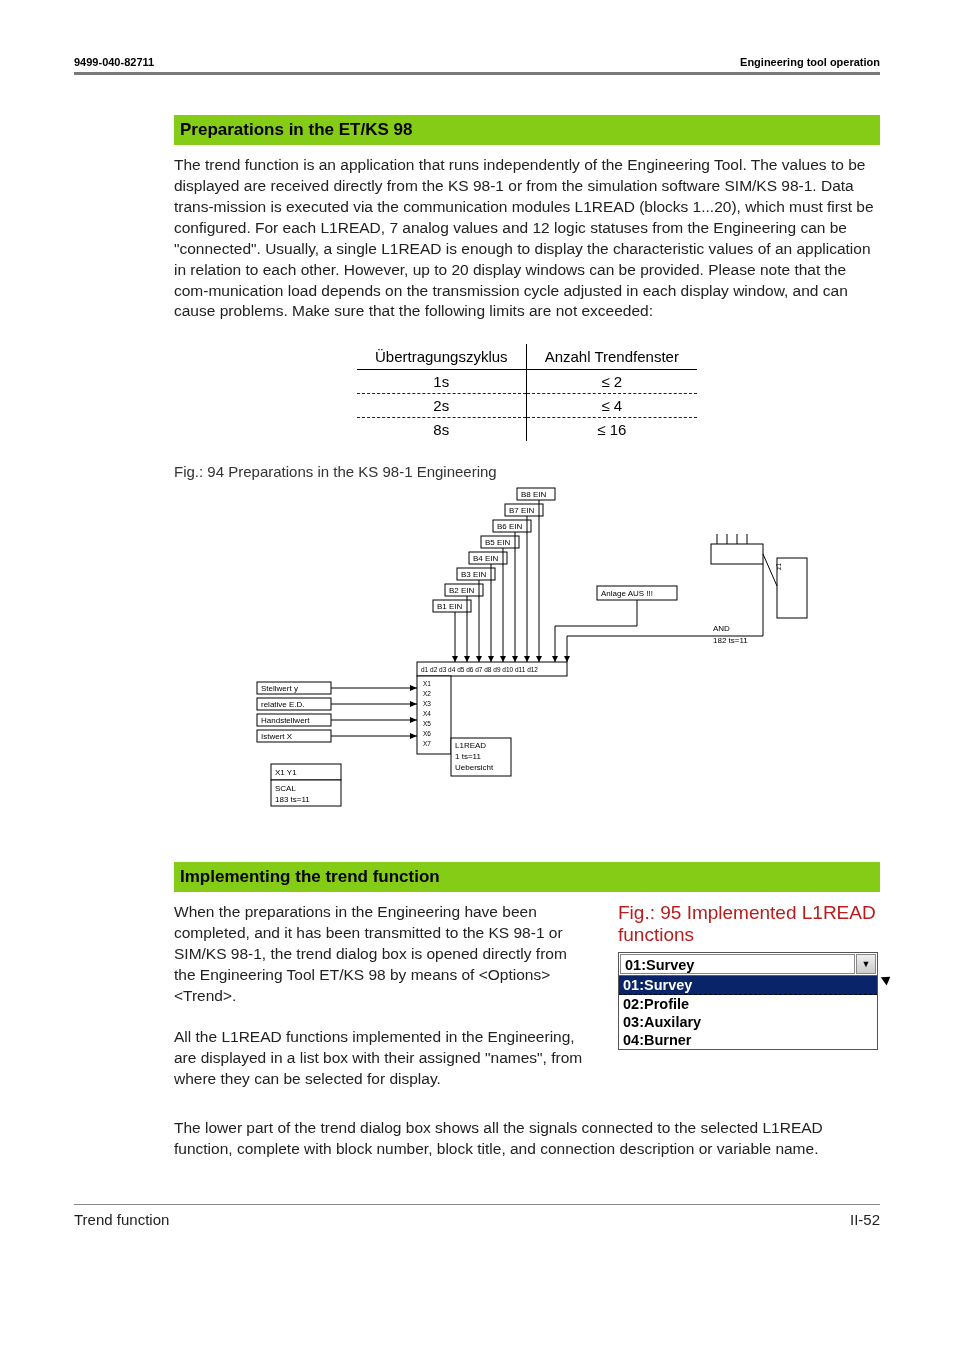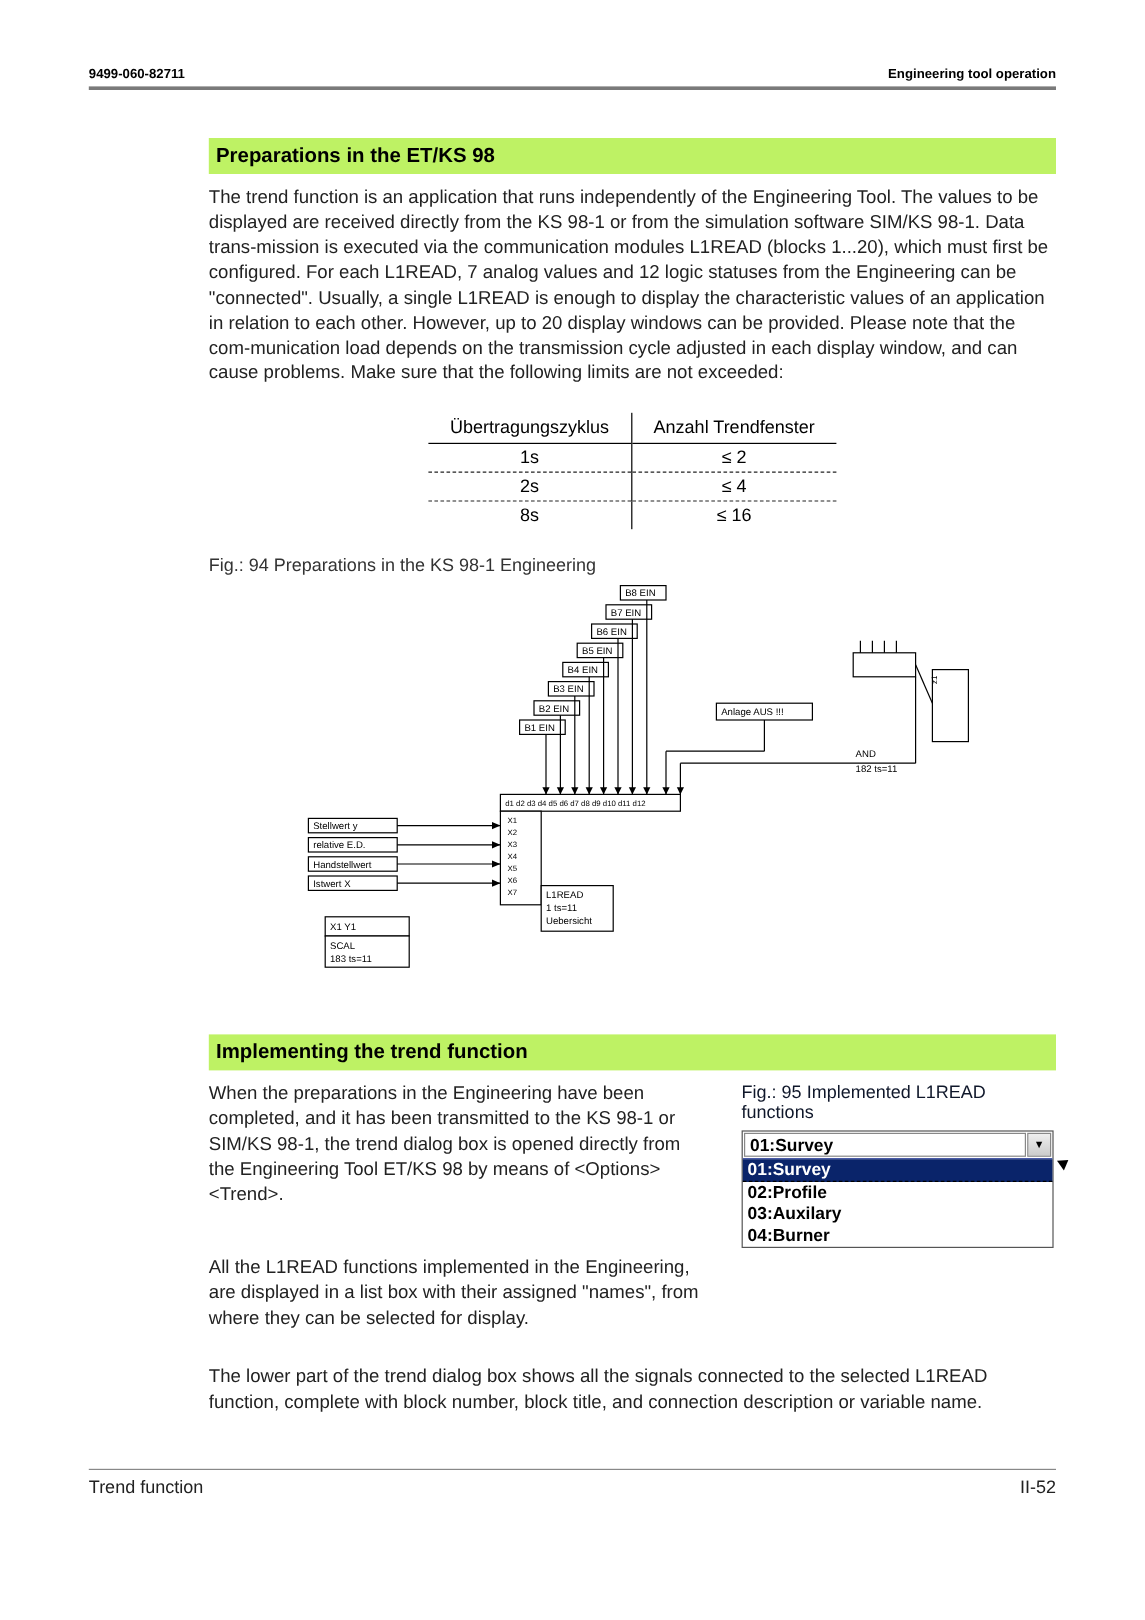--- a/index.html
+++ b/index.html
@@ -23,21 +23,21 @@
   }
   .header-rule {
     height: 3px;
     background: #7a7a7a;
     margin-bottom: 40px;
   }
   .content {
     margin-left: 100px;
   }
   .section-heading {
-    background: #bef264;
+    background: #84cc16;
     font-weight: bold;
     font-size: 17px;
     padding: 5px 6px 5px 6px;
     margin: 0 0 10px 0;
   }
   .body-text {
     font-size: 15.5px;
     line-height: 1.35;
     color: #222;
     margin: 0 0 22px 0;
@@ -69,22 +69,22 @@
   .limits-table td:first-child {
     border-right: 1.5px solid #000;
   }
   
   .fig-caption {
     font-size: 15px;
     color: #333;
     margin: 6px 0 6px 0;
   }
   .fig-caption-right {
-    font-size: 15px;
-    color: #0f172a;
+    font-size: 19px;
+    color: #b91c1c;
     margin: 0 0 6px 0;
   }
   
   .diagram-wrap {
     display: flex;
     justify-content: center;
     margin-bottom: 36px;
   }
   .diagram-svg {
     width: 620px;
@@ -192,21 +192,21 @@
     font-size: 15px;
     color: #222;
   }
 </style>
 </head>
 <body>
 
 <div class="page">
 
   <div class="header-row">
-    <span>9499-060-82711</span>
+    <span>9499-040-82711</span>
     <span>Engineering tool operation</span>
   </div>
   <div class="header-rule"></div>
 
   <div class="content">
 
     <div class="section-heading">Preparations in the ET/KS 98</div>
     <p class="body-text">The trend function is an application that runs independently of the Engineering Tool. The values to be displayed are received directly from the KS 98-1 or from the simulation software SIM/KS 98-1. Data trans-mission is executed via the communication modules L1READ (blocks 1...20), which must first be configured. For each L1READ, 7 analog values and 12 logic statuses from the Engineering can be "connected". Usually, a single L1READ is enough to display the characteristic values of an application in relation to each other. However, up to 20 display windows can be provided. Please note that the com-munication load depends on the transmission cycle adjusted in each display window, and can cause problems. Make sure that the following limits are not exceeded:</p>
 
     <table class="limits-table">
@@ -349,21 +349,21 @@
         <polygon class="arrow" points="350,176 347,170 353,170"></polygon>
         <text x="496" y="145">AND</text>
         <text x="496" y="157">182 ts=11</text>
       </svg>
     </div>
 
     <div class="section-heading">Implementing the trend function</div>
 
     <div class="two-col">
       <div class="left">
-        <p class="body-text" style="margin-bottom:40px">When the preparations in the Engineering have been completed, and it has been transmitted to the KS 98-1 or SIM/KS 98-1, the trend dialog box is opened directly from the Engineering Tool ET/KS 98 by means of &lt;Options&gt;&lt;Trend&gt;.</p>
+        <p class="body-text" style="margin-bottom:20px">When the preparations in the Engineering have been completed, and it has been transmitted to the KS 98-1 or SIM/KS 98-1, the trend dialog box is opened directly from the Engineering Tool ET/KS 98 by means of &lt;Options&gt;&lt;Trend&gt;.</p>
         <p class="body-text" style="margin-bottom:28px">All the L1READ functions implemented in the Engineering, are displayed in a list box with their assigned "names", from where they can be selected for display.</p>
       </div>
       <div class="right">
         <div class="fig-caption-right">Fig.: 95  Implemented L1READ functions</div>
         <div class="dropdown-fig">
           <div class="dropdown-top">
             <div class="dropdown-top-text">01:Survey</div>
             <div class="dropdown-btn">▼</div>
           </div>
           <div class="dropdown-selected cursor">01:Survey</div>

